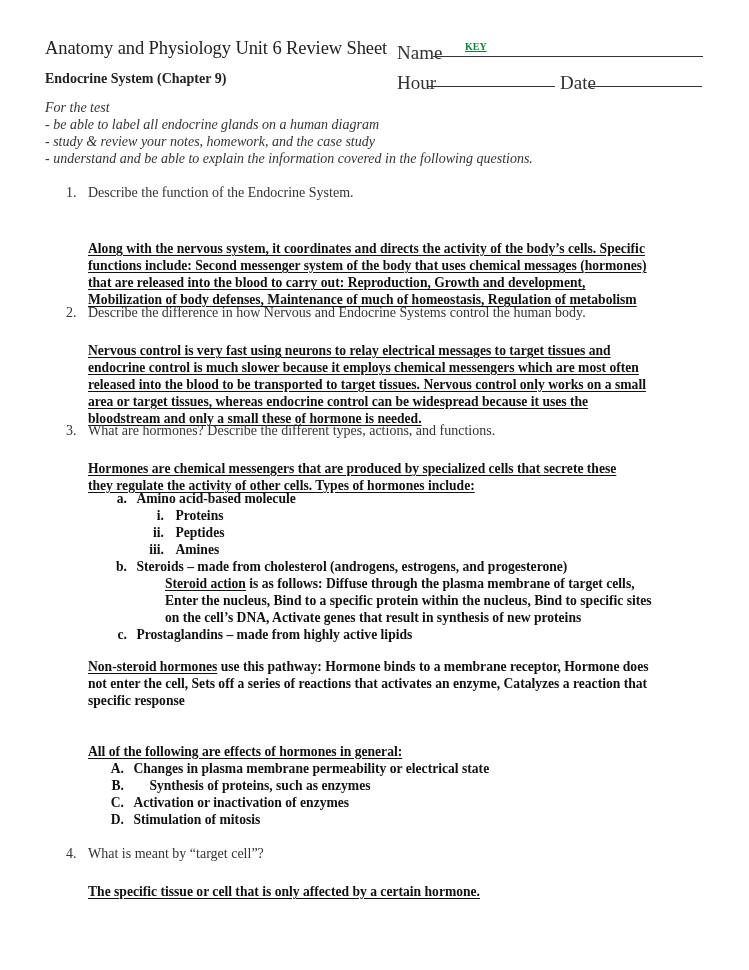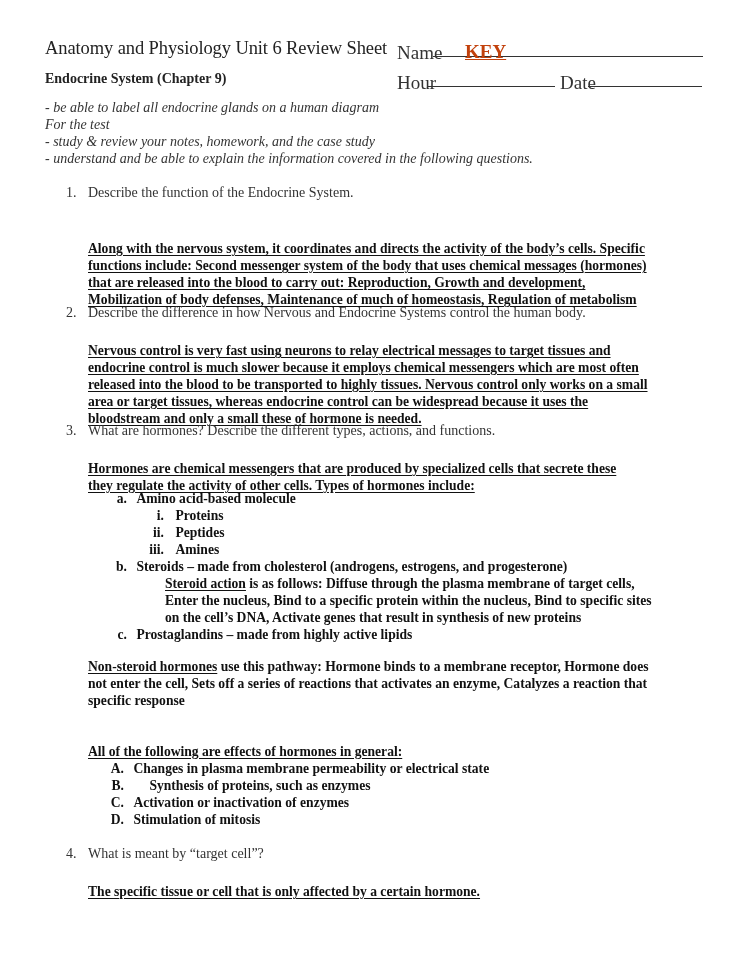--- a/index.html
+++ b/index.html
@@ -6,21 +6,21 @@
     body {
       width: 749px; height: 970px; position: relative; overflow: hidden;
       font-family: "Liberation Serif", "DejaVu Serif", serif;
       color: #1a1a1a;
     }
     .abs { position: absolute; }
     .title { left: 45px; top: 38px; font-size: 18.5px; letter-spacing: -0.1px; color: #222; }
     .subtitle { left: 45px; top: 71px; font-size: 14px; font-weight: bold; color: #222; }
     .field-label { font-size: 19px; color: #333; }
     .field-line { position: absolute; border-bottom: 1px solid #333; height: 15px; }
-    .key-val { position: absolute; font-size: 19px; font-weight: bold; text-decoration: underline; color: #c2410c; }
+    .key-val { position: absolute; font-size: 10px; font-weight: bold; text-decoration: underline; color: #15803d; }
     .intro { left: 45px; top: 99px; font-size: 14px; font-style: italic; line-height: 17px; color: #333; }
     .intro div { white-space: nowrap; }
     .q { font-size: 14px; line-height: 17px; }
     .q-num { position: absolute; left: 66px; color: #333; }
     .q-text { position: absolute; left: 88px; color: #333; white-space: nowrap; }
     .ans {
       position: absolute; left: 88px; width: 620px;
       font-weight: bold; font-size: 13.6px; line-height: 17px; color: #111;
       text-decoration: underline; text-underline-offset: 2px; text-decoration-thickness: 1.2px; margin-top: 21px;
     }
@@ -39,22 +39,22 @@
 <div class="abs field-label" style="left:397px; top:42px;">Name</div>
 <div class="field-line" style="left:433px; top:41px; width:270px;"></div>
 <div class="key-val" style="left:465px; top:41px;">KEY</div>
 
 <div class="abs field-label" style="left:397px; top:72px;">Hour</div>
 <div class="field-line" style="left:428px; top:71px; width:127px;"><span></span></div>
 <div class="abs field-label" style="left:560px; top:72px;">Date</div>
 <div class="field-line" style="left:588px; top:71px; width:114px;"><span></span></div>
 
 <div class="abs intro">
+  <div>For the test</div>
   <div>- be able to label all endocrine glands on a human diagram</div>
-  <div>For the test</div>
   <div>- study &amp; review your notes, homework, and the case study</div>
   <div>- understand and be able to explain the information covered in the following questions.</div>
 </div>
 
 <div class="q">
   <span class="q-num" style="top:184px;">1.</span>
   <span class="q-text" style="top:184px;">Describe the function of the Endocrine System.</span>
   <div class="ans" style="top:219px;">
     <div>Along with the nervous system, it coordinates and directs the activity of the body’s cells. Specific</div>
     <div>functions include: Second messenger system of the body that uses chemical messages (hormones)</div>
@@ -62,21 +62,21 @@
     <div>Mobilization of body defenses, Maintenance of much of homeostasis, Regulation of metabolism</div>
   </div>
 </div>
 
 <div class="q">
   <span class="q-num" style="top:304px;">2.</span>
   <span class="q-text" style="top:304px;">Describe the difference in how Nervous and Endocrine Systems control the human body.</span>
   <div class="ans" style="top:321px;">
     <div>Nervous control is very fast using neurons to relay electrical messages to target tissues and</div>
     <div>endocrine control is much slower because it employs chemical messengers which are most often</div>
-    <div>released into the blood to be transported to highly tissues. Nervous control only works on a small</div>
+    <div>released into the blood to be transported to target tissues. Nervous control only works on a small</div>
     <div>area or target tissues, whereas endocrine control can be widespread because it uses the</div>
     <div>bloodstream and only a small these of hormone is needed.</div>
   </div>
 </div>
 
 <div class="q">
   <span class="q-num" style="top:422px;">3.</span>
   <span class="q-text" style="top:422px;">What are hormones? Describe the different types, actions, and functions.</span>
   <div class="ans" style="top:439px;">
     <div>Hormones are chemical messengers that are produced by specialized cells that secrete these</div>

